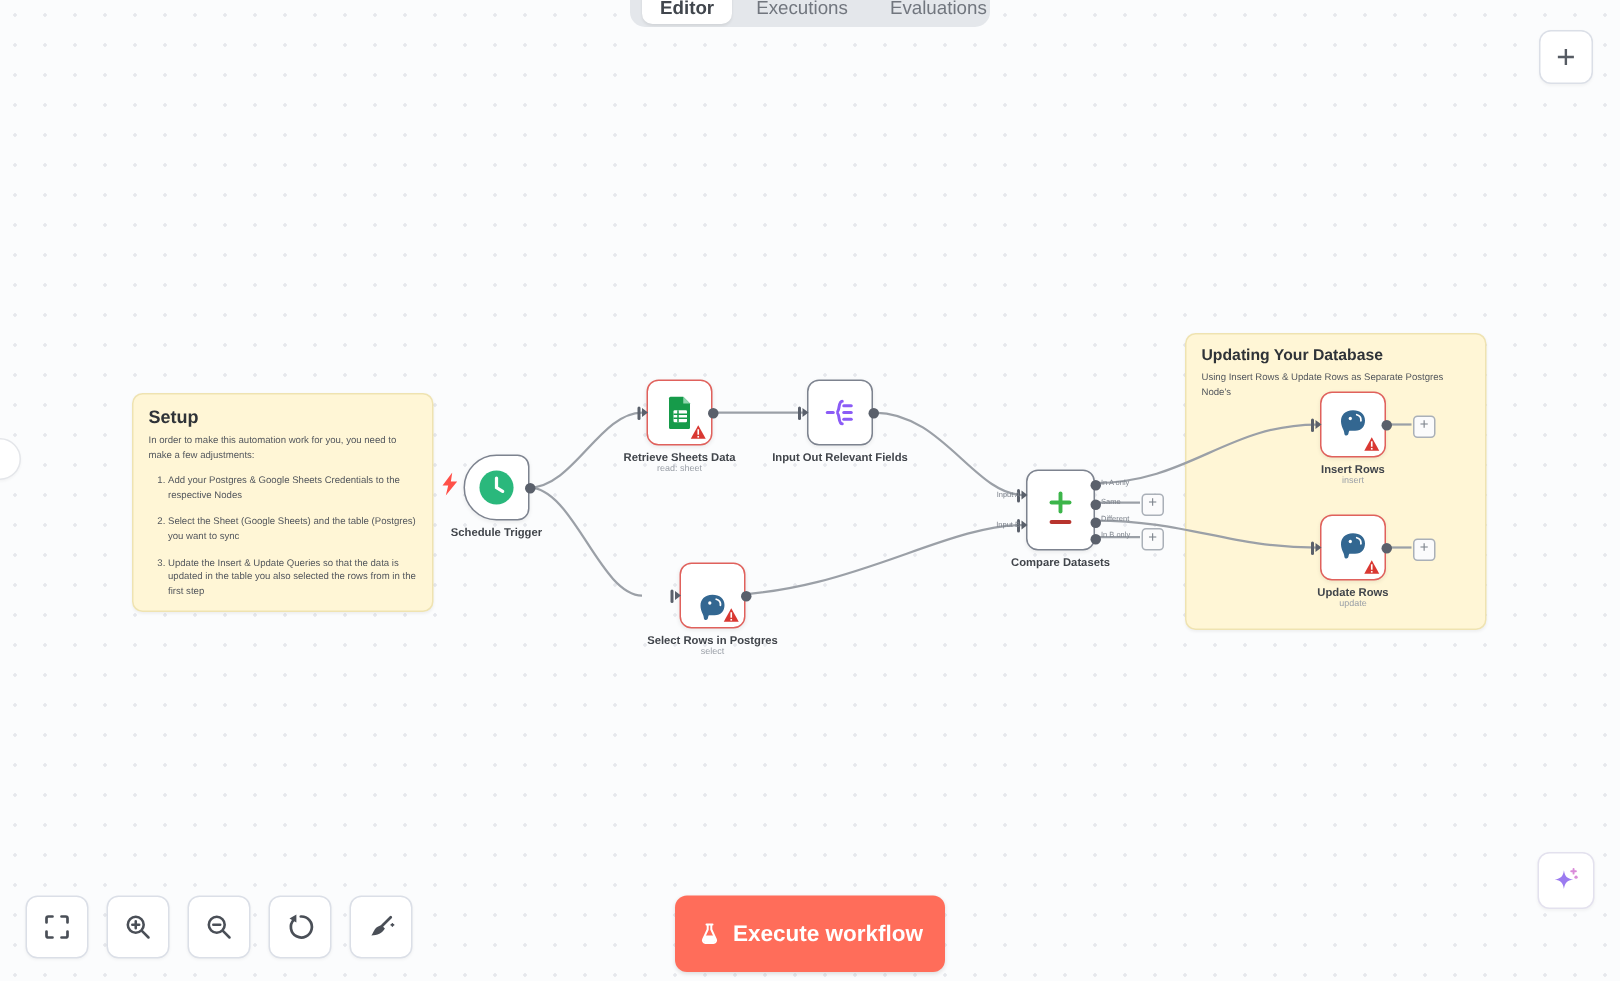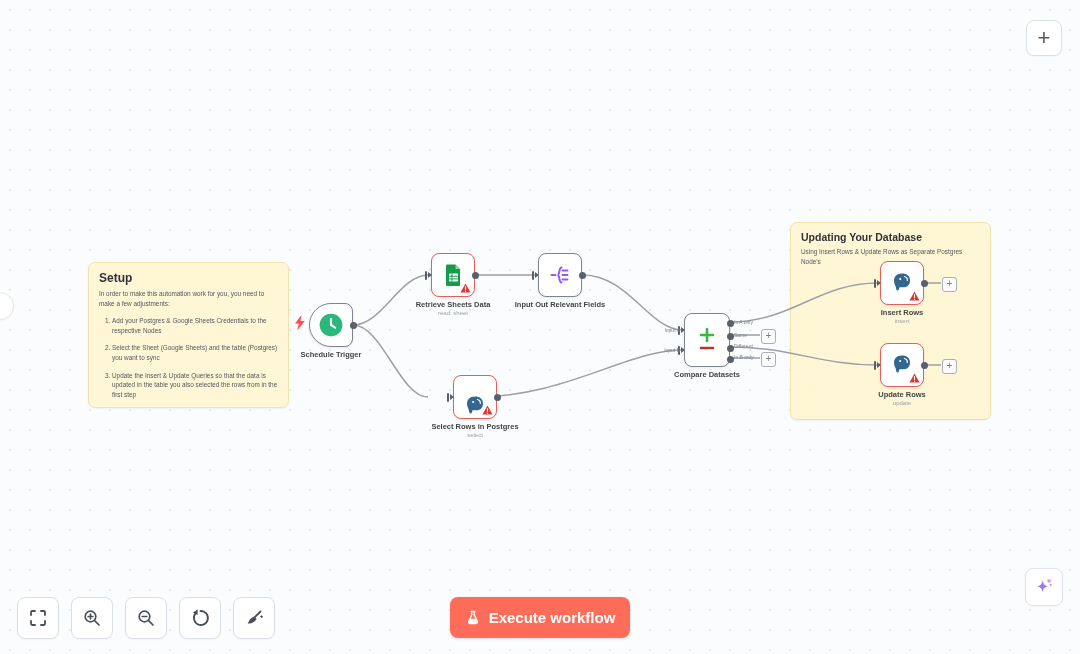--- a/index.html
+++ b/index.html
@@ -48,30 +48,37 @@
   .port-abs{top:auto;margin-top:0;}
   .warn{position:absolute;right:3px;bottom:3px;width:11px;height:10px;z-index:4;}
   .plus-ep{position:absolute;width:13px;height:13px;border:1.2px solid #aab0b8;border-radius:3px;
     background:#fbfbfc;color:#7d838c;font-size:10px;line-height:11px;text-align:center;z-index:3;cursor:pointer;}
   .port-label{position:absolute;font-size:5px;color:#7d838c;white-space:nowrap;z-index:3;}
   .bolt{position:absolute;left:294px;top:315px;z-index:3;}
   
   .wires{position:absolute;left:0;top:0;z-index:2;}
   
   .tool-btn{width:40px;height:40px;top:597px;}
-  .execute-btn{position:absolute;left:450px;top:597px;width:180px;height:41px;background:#ff6d5a;
+  .execute-btn{position:absolute;left:450px;top:597px;width:180px;height:51px;background:#ff6d5a;
     border:none;border-radius:8px;color:#fff;font-size:15px;font-weight:600;
     display:flex;align-items:center;justify-content:center;gap:8px;cursor:pointer;
     font-family:"Liberation Sans","DejaVu Sans",sans-serif;box-shadow:0 1px 3px rgba(0,0,0,.12);}
 </style>
 </head>
 <body>
 
 <div class="stage">
 
+  <div class="tabbar">
+    <div class="tabbar-inner">
+      <div class="tab active">Editor</div>
+      <div class="tab">Executions</div>
+      <div class="tab">Evaluations</div>
+    </div>
+  </div>
 
   <div class="icon-btn add-node-btn">+</div>
 
   <div class="edge-toggle"></div>
 
   <div class="sticky" style="left:88px;top:262px;width:201px;height:146px;">
     <h3 class="big-title">Setup</h3>
     <p>In order to make this automation work for you, you need to make a few adjustments:</p>
     <ol>
       <li>Add your Postgres &amp; Google Sheets Credentials to the respective Nodes</li>

